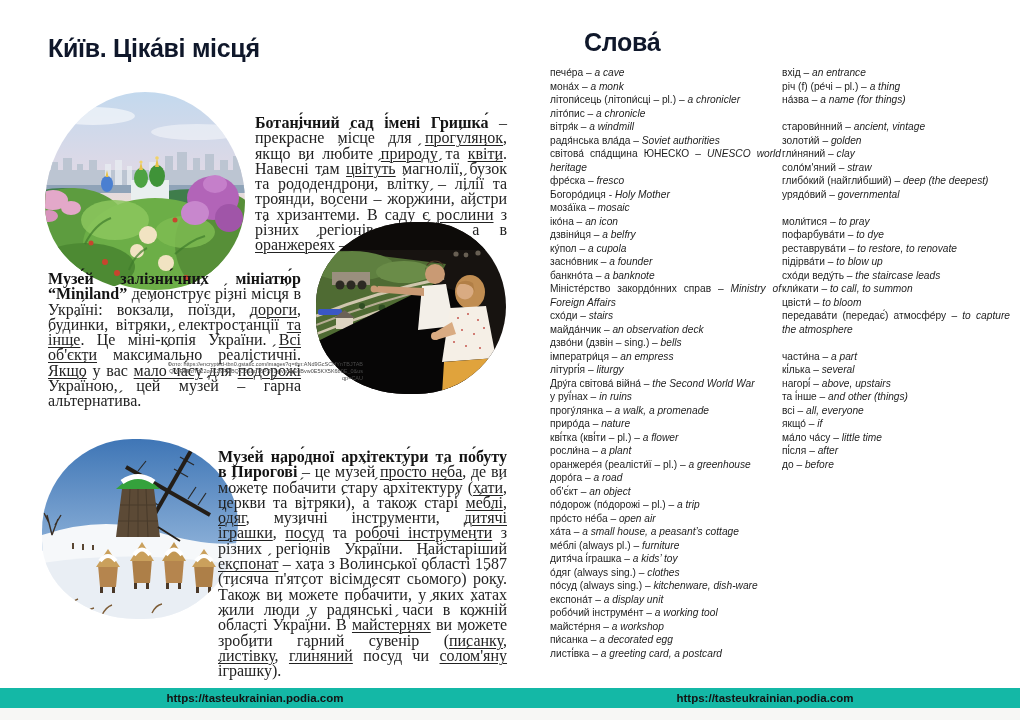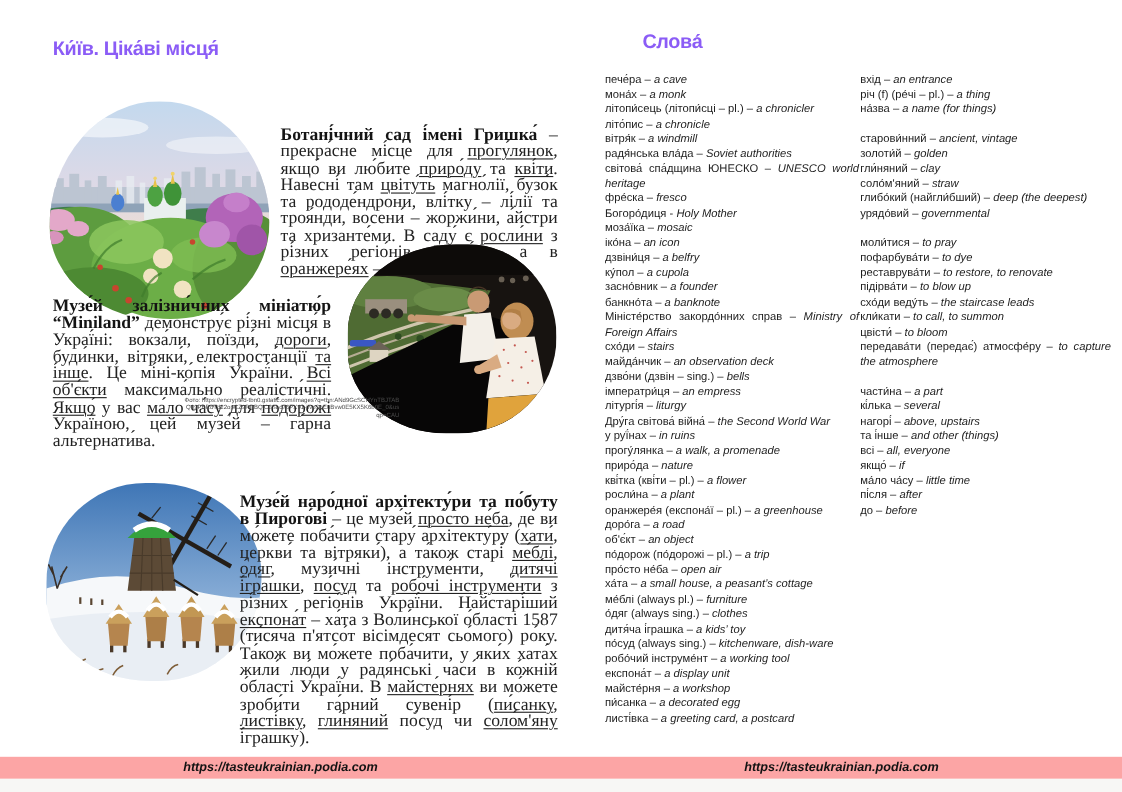--- a/index.html
+++ b/index.html
@@ -3,21 +3,21 @@
 <meta charset="utf-8">
 <style>
   html,body{margin:0;padding:0;}
   body{
     width:1020px;height:720px;overflow:hidden;background:#ffffff;
     font-family:"Liberation Sans","DejaVu Sans",sans-serif;color:#1e1e1e;
     -webkit-font-smoothing:antialiased;
   }
   .sheet{position:relative;width:1020px;height:720px;background:#fff;}
   .title{
-    position:absolute;margin:0;font-size:18px;font-weight:700;letter-spacing:-.3px;color:#8b5cf6;
+    position:absolute;margin:0;font-size:25px;font-weight:700;letter-spacing:-.3px;color:#0f172a;
   }
   .title.left{left:48px;top:34px;}
   .title.right{left:584px;top:28px;}
   .para{
     position:absolute;font-size:16px;line-height:15.3px;text-align:justify;color:#222;font-family:Liberation Serif, serif;
   }
   .para .b{font-weight:700;color:#141414;}
   .para .u{text-decoration:underline;text-decoration-thickness:1px;text-underline-offset:2px;}
   .para1{left:255px;top:99px;width:252px;}
   .para2{left:48px;top:255px;width:253px;}
@@ -322,32 +322,32 @@
       <div class="entry"><span class="ua">майда́нчик – </span><span class="en">an observation deck</span></div>
       <div class="entry"><span class="ua">дзво́ни (дзвін – sing.) – </span><span class="en">bells</span></div>
       <div class="entry"><span class="ua">імператри́ця – </span><span class="en">an empress</span></div>
       <div class="entry"><span class="ua">літургі́я – </span><span class="en">liturgy</span></div>
       <div class="entry"><span class="ua">Дру́га світова́ війна́ – </span><span class="en">the Second World War</span></div>
       <div class="entry"><span class="ua">у руї́нах – </span><span class="en">in ruins</span></div>
       <div class="entry"><span class="ua">прогу́лянка – </span><span class="en">a walk, a promenade</span></div>
       <div class="entry"><span class="ua">приро́да – </span><span class="en">nature</span></div>
       <div class="entry"><span class="ua">кві́тка (кві́ти – pl.) – </span><span class="en">a flower</span></div>
       <div class="entry"><span class="ua">росли́на – </span><span class="en">a plant</span></div>
-      <div class="entry"><span class="ua">оранжере́я (експона́ї – pl.) – </span><span class="en">a greenhouse</span></div>
+      <div class="entry"><span class="ua">оранжере́я (реалісти́ї – pl.) – </span><span class="en">a greenhouse</span></div>
       <div class="entry"><span class="ua">доро́га – </span><span class="en">a road</span></div>
       <div class="entry"><span class="ua">об'є́кт – </span><span class="en">an object</span></div>
       <div class="entry"><span class="ua">по́дорож (по́дорожі – pl.) – </span><span class="en">a trip</span></div>
       <div class="entry"><span class="ua">про́сто не́ба – </span><span class="en">open air</span></div>
       <div class="entry"><span class="ua">ха́та – </span><span class="en">a small house, a peasant’s cottage</span></div>
       <div class="entry"><span class="ua">ме́блі (always pl.) – </span><span class="en">furniture</span></div>
+      <div class="entry"><span class="ua">дитя́ча і́грашка – </span><span class="en">a kids’ toy</span></div>
       <div class="entry"><span class="ua">о́дяг (always sing.) – </span><span class="en">clothes</span></div>
-      <div class="entry"><span class="ua">дитя́ча і́грашка – </span><span class="en">a kids’ toy</span></div>
       <div class="entry"><span class="ua">по́суд (always sing.) – </span><span class="en">kitchenware, dish-ware</span></div>
+      <div class="entry"><span class="ua">експона́т – </span><span class="en">a display unit</span></div>
       <div class="entry"><span class="ua">робо́чий інструме́нт – </span><span class="en">a working tool</span></div>
-      <div class="entry"><span class="ua">експона́т – </span><span class="en">a display unit</span></div>
       <div class="entry"><span class="ua">майсте́рня – </span><span class="en">a workshop</span></div>
       <div class="entry"><span class="ua">пи́санка – </span><span class="en">a decorated egg</span></div>
       <div class="entry"><span class="ua">листі́вка – </span><span class="en">a greeting card, a postcard</span></div>
     </div>
   <div class="vocab col2">
       <div class="entry"><span class="ua">вхід – </span><span class="en">an entrance</span></div>
       <div class="entry"><span class="ua">річ (f) (ре́чі – pl.) – </span><span class="en">a thing</span></div>
       <div class="entry"><span class="ua">на́зва – </span><span class="en">a name (for things)</span></div>
       <div class="gap"></div>
       <div class="entry"><span class="ua">старови́нний – </span><span class="en">ancient, vintage</span></div>
@@ -370,19 +370,19 @@
       <div class="entry"><span class="ua">кі́лька – </span><span class="en">several</span></div>
       <div class="entry"><span class="ua">нагорі́ – </span><span class="en">above, upstairs</span></div>
       <div class="entry"><span class="ua">та і́нше – </span><span class="en">and other (things)</span></div>
       <div class="entry"><span class="ua">всі – </span><span class="en">all, everyone</span></div>
       <div class="entry"><span class="ua">якщо́ – </span><span class="en">if</span></div>
       <div class="entry"><span class="ua">ма́ло ча́су – </span><span class="en">little time</span></div>
       <div class="entry"><span class="ua">пі́сля – </span><span class="en">after</span></div>
       <div class="entry"><span class="ua">до – </span><span class="en">before</span></div>
     </div>
 
-  <div class="footer-bar" style="background: #fca5a5; font-style: italic;">
+  <div class="footer-bar" style="background: #14b8a6;">
     <span>https://tasteukrainian.podia.com</span>
     <span>https://tasteukrainian.podia.com</span>
   </div>
   <div class="footer-strip"></div>
 
 </div>
 
 </body></html>

